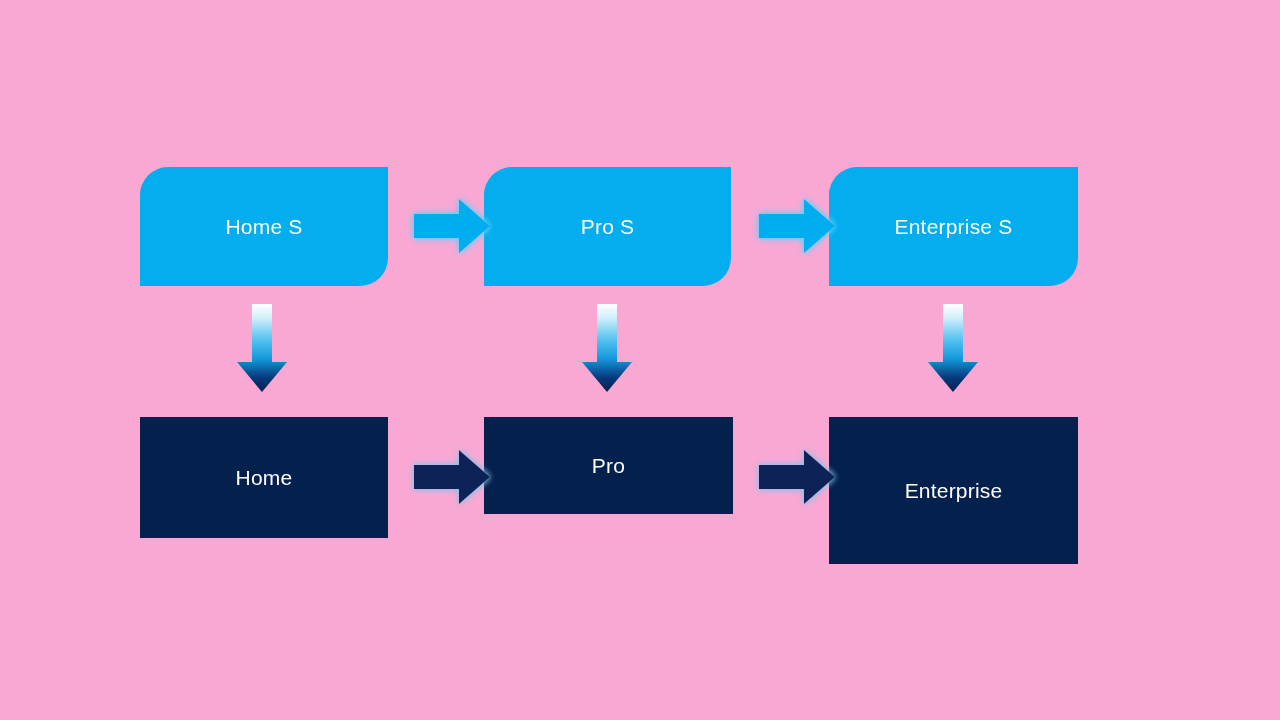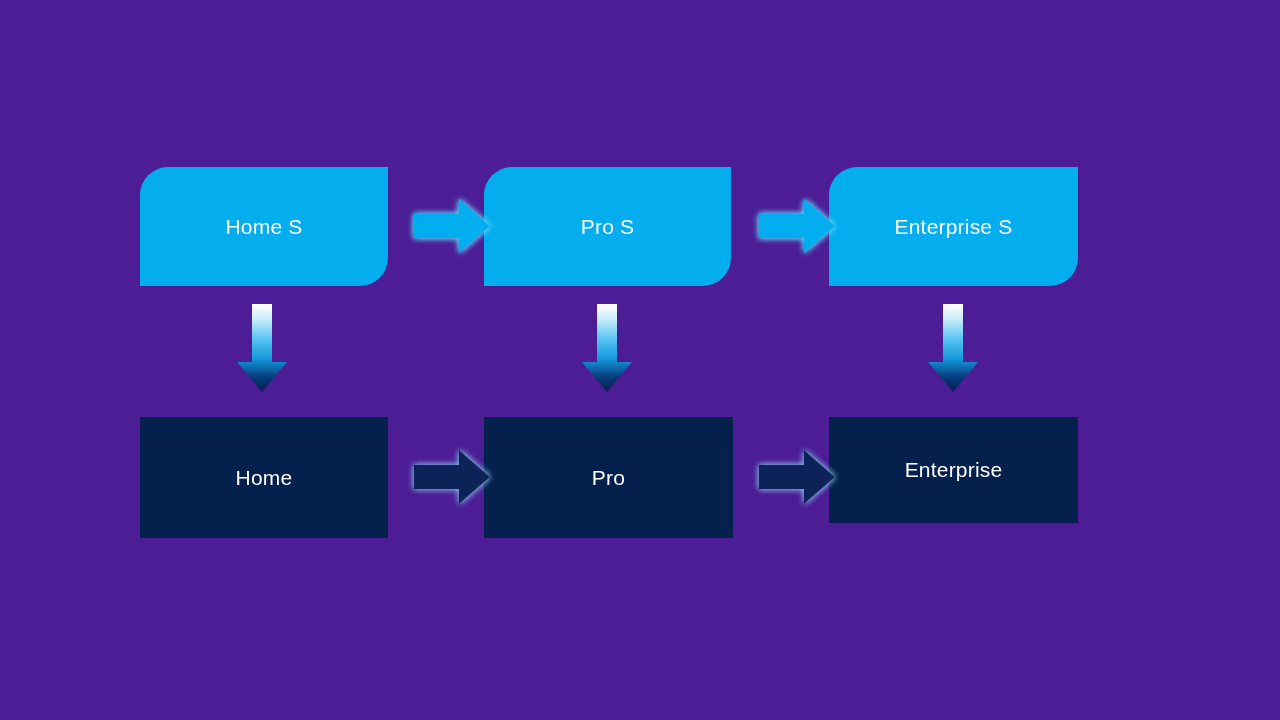--- a/index.html
+++ b/index.html
@@ -12,21 +12,21 @@
     height: 720px;
     background: #ffffff;
     font-family: "Liberation Sans", sans-serif;
     overflow: hidden;
   }
 
   .canvas {
     position: relative;
     width: 1280px;
     height: 720px;
-    background: #4c1d95;
+    background: #f9a8d4;
   }
 
   
   .node {
     position: absolute;
     display: flex;
     align-items: center;
     justify-content: center;
     box-sizing: border-box;
     color: #ffffff;
@@ -87,25 +87,25 @@
   </div>
 
   <div class="node node--product" style="left:140px; top:417px; width:248px; height:121px;">
     <span class="node-label">Home</span>
   </div>
 
   <div class="node node--service" style="left:829px; top:167px; width:249px; height:119px;">
     <span class="node-label">Enterprise S</span>
   </div>
 
-  <div class="node node--product" style="left:484px; top:417px; width:249px; height:121px;">
+  <div class="node node--product" style="left:484px; top:417px; width:249px; height:97px;">
     <span class="node-label">Pro</span>
   </div>
 
-  <div class="node node--product" style="left:829px; top:417px; width:249px; height:106px;">
+  <div class="node node--product" style="left:829px; top:417px; width:249px; height:147px;">
     <span class="node-label">Enterprise</span>
   </div>
 
   <svg width="0" height="0" style="position:absolute;left:0;top:0;" aria-hidden="true">
     <defs>
       <filter id="glowCyan" x="-60%" y="-60%" width="220%" height="220%">
         <feGaussianBlur in="SourceAlpha" stdDeviation="3.2" result="b"></feGaussianBlur>
         <feFlood flood-color="#5FD0F7" flood-opacity="0.95" result="c"></feFlood>
         <feComposite in="c" in2="b" operator="in" result="g"></feComposite>
         <feMerge>

